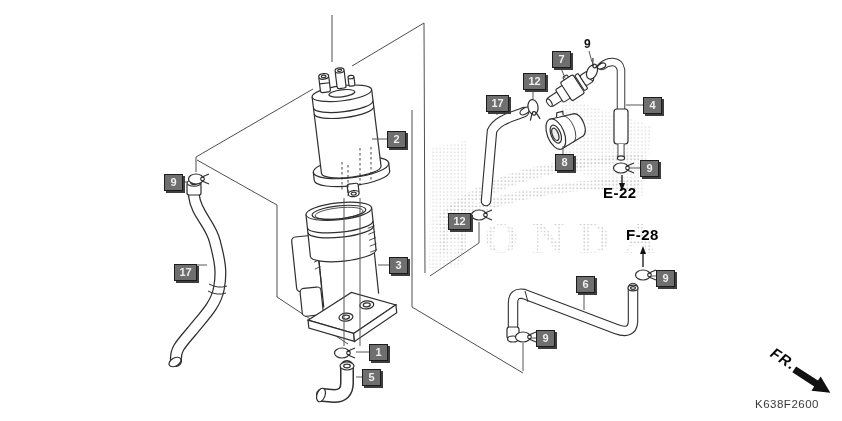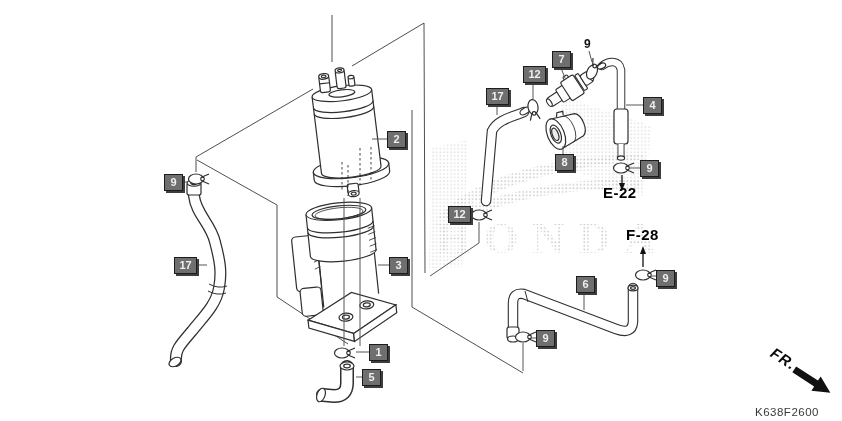--- a/index.html
+++ b/index.html
@@ -2,28 +2,28 @@
 <html><head>
 <meta charset="utf-8">
 <style>
   html,body{margin:0;padding:0;background:#fff;}
   .stage{position:relative;width:842px;height:421px;background:#fff;overflow:hidden;
          font-family:"Liberation Sans",sans-serif;}
   .stage svg{position:absolute;left:0;top:0;}
   .co{position:absolute;width:17px;height:15px;background:#6f6f6f;border:1px solid #1c1c1c;
       box-shadow:2px 2px 0 #3d3d3d;color:#efefef;font:bold 11px/15px "Liberation Sans",sans-serif;
       text-align:center;z-index:3;}
-  .co.w{width:21px;}
+  .co.w{width:21px;margin-top:7px;}
   .plain-num{position:absolute;color:#111;font:bold 12px/12px "Liberation Sans",sans-serif;z-index:3;}
   .ref{position:absolute;color:#000;font:bold 15px/16px "Liberation Sans",sans-serif;
        letter-spacing:.5px;z-index:3;}
   .fr{position:absolute;color:#0a0a0a;font:bold italic 15px/15px "Liberation Sans",sans-serif;
       transform:rotate(33deg);z-index:3;letter-spacing:1px;}
   .code{position:absolute;color:#3a3a3a;font:11.5px/12px "Liberation Sans",sans-serif;
-        letter-spacing:.5px;z-index:3;margin-top:8px;}
+        letter-spacing:.5px;z-index:3;}
 </style>
 </head>
 <body>
 
 <div class="stage">
 
 <svg width="842" height="421" viewBox="0 0 842 421">
   <defs>
     <pattern id="wm" width="3.6" height="3.6" patternUnits="userSpaceOnUse">
       <circle cx="1.1" cy="1.1" r="0.85" fill="#c9c9c9"></circle>

